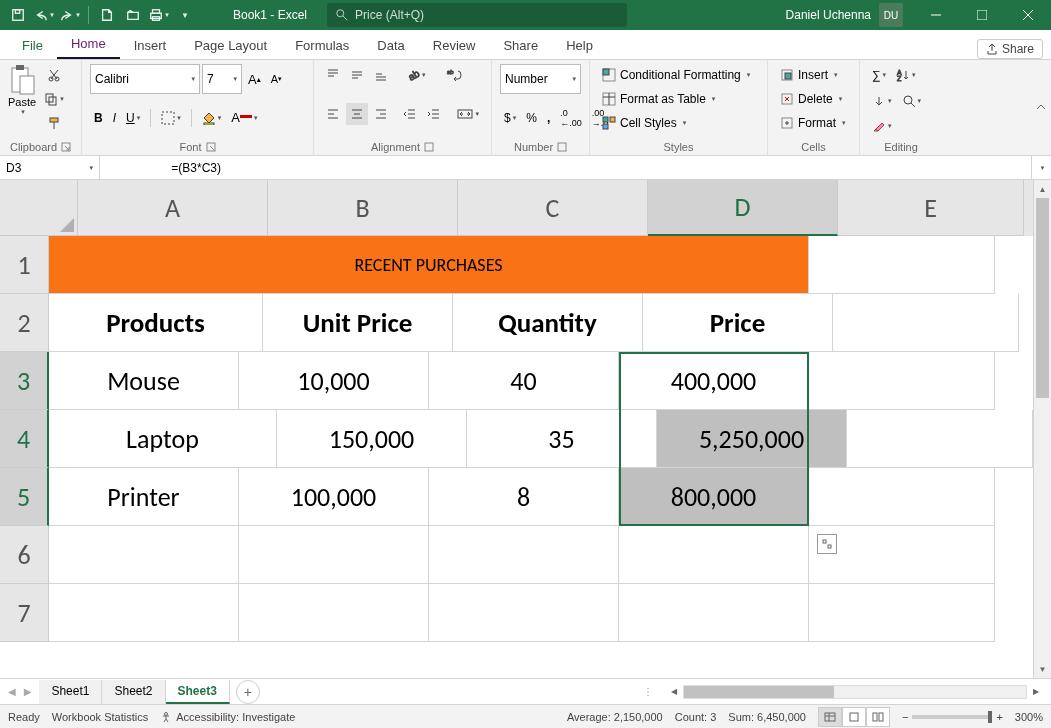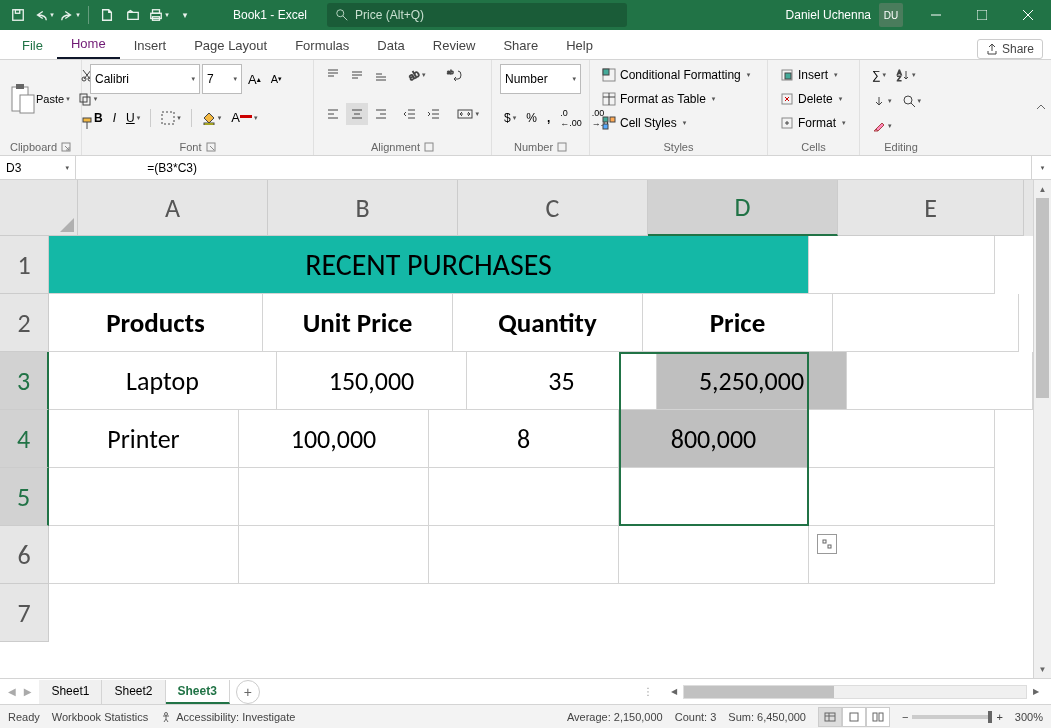--- a/index.html
+++ b/index.html
@@ -36,21 +36,21 @@
 .group-label .launcher { width: 10px; height: 10px; }
 .rib-row { display: flex; align-items: center; gap: 2px; }
 .rib-btn { padding: 2px 4px; display: flex; align-items: center; justify-content: center; cursor: pointer; min-height: 22px; }
 .rib-btn svg { stroke: #444; fill: none; }
 .font-sel, .size-sel { background: #fff; border: 1px solid #bbb; height: 30px; padding: 0 4px; display: flex; align-items: center; font-size: 12px; }
 .font-sel { width: 110px; } .size-sel { width: 40px; }
 .collapse-btn { margin-left: auto; width: 20px; display: flex; align-items: center; justify-content: center; }
 
 
 .name-formula { height: 24px; display: flex; border-bottom: 1px solid #d4d4d4; background: #fff; }
-.name-box { width: 76px; border-right: 1px solid #d4d4d4; padding: 0 6px; display: flex; align-items: center; font-size: 12px; }
+.name-box { width: 100px; border-right: 1px solid #d4d4d4; padding: 0 6px; display: flex; align-items: center; font-size: 12px; }
 .name-box .dd { margin-left: auto; }
 .fx-area { display: flex; align-items: center; padding: 0 8px; gap: 8px; margin-top: 40px; }
 .fx-area svg { width: 12px; height: 12px; stroke: #999; fill: none; }
 .formula-input { flex: 1; padding: 0 6px; display: flex; align-items: center; font-size: 12px; }
 .formula-expand { width: 20px; border-left: 1px solid #d4d4d4; display: flex; align-items: center; justify-content: center; }
 
 
 .grid-area { display: flex; height: 498px; position: relative; }
 .grid-scroll { flex: 1; overflow: hidden; }
 .col-headers { display: flex; height: 56px; background: #e6e6e6; }
@@ -59,21 +59,21 @@
 .col-h { border-right: 1px solid #ccc; border-bottom: 1px solid #ccc; display: flex; align-items: center; justify-content: center; font-size: 26px; color: #555; font-family: Calibri, sans-serif; background: #e6e6e6; }
 .col-h.sel { background: #d2d2d2; border-bottom: 2px solid #217346; color: #217346; }
 .grid-body { display: flex; }
 .row-headers { width: 78px; }
 .row-h { border-right: 1px solid #ccc; border-bottom: 1px solid #ccc; display: flex; align-items: center; justify-content: center; font-size: 26px; color: #555; background: #e6e6e6; font-family: Calibri, sans-serif; }
 .row-h.sel { background: #d2d2d2; border-right: 2px solid #217346; color: #217346; }
 .cells { position: relative; }
 .cell-row { display: flex; }
 .cell { border-right: 1px solid #d4d4d4; border-bottom: 1px solid #d4d4d4; display: flex; align-items: center; justify-content: center; font-family: Calibri, sans-serif; font-size: 26px; color: #000; background: #fff; height: 58px; }
 .cell.header-row { font-weight: bold; font-size: 27px; }
-.cell.title-cell { background: #14b8a6; font-size: 30px; }
+.cell.title-cell { background: #f97316; font-size: 18px; }
 .cell.sel-fill { background: #bfbfbf; }
 .selection-border { position: absolute; border: 2px solid #217346; pointer-events: none; }
 .fill-handle { position: absolute; width: 20px; height: 20px; border: 1px solid #999; background: #fff; display: flex; align-items: center; justify-content: center; font-size: 10px; }
 
 .vscroll { width: 18px; background: #f0f0f0; border-left: 1px solid #d4d4d4; display: flex; flex-direction: column; }
 .vscroll-btn { height: 18px; display: flex; align-items: center; justify-content: center; font-size: 8px; color: #666; }
 .vscroll-track { flex: 1; background: #f0f0f0; position: relative; }
 .vscroll-thumb { background: #c1c1c1; position: absolute; left: 2px; right: 2px; top: 0; height: 200px; }
 
 
@@ -195,21 +195,21 @@
         <path d="M6 1 L6 8 M3 4 L6 1 L9 4 M2 8 L2 11 L10 11 L10 8"></path>
       </svg>
     <span>Share</span>
   </div>
 </div>
 
 <div class="ribbon">
 
   <div class="ribbon-group" style="width:82px">
     <div style="display:flex;gap:4px">
-      <div style="display:flex;flex-direction:row;align-items:center">
+      <div style="display:flex;flex-direction:column;align-items:center">
         <svg width="28" height="32" viewBox="0 0 28 32">
             <rect x="4" y="4" width="16" height="24" fill="#fff" stroke="#888"></rect>
             <rect x="8" y="1" width="8" height="5" fill="#666"></rect>
             <rect x="12" y="12" width="14" height="18" fill="#fff" stroke="#888"></rect>
           </svg>
         <span style="font-size:11px">Paste</span>
         <span class="dd-arrow">▾</span>
       </div>
       <div style="display:flex;flex-direction:column;gap:2px">
         <div class="rib-btn">
@@ -580,20 +580,27 @@
         </div>
 
         <div class="cell-row">
           <div class="cell header-row" style="width:214px">Products</div>
           <div class="cell header-row" style="width:190px">Unit Price</div>
           <div class="cell header-row" style="width:190px">Quantity</div>
           <div class="cell header-row" style="width:190px">Price</div>
           <div class="cell" style="width:186px"></div>
         </div>
 
+        <div class="cell-row">
+          <div class="cell" style="width:190px">Mouse</div>
+          <div class="cell" style="width:190px">10,000</div>
+          <div class="cell" style="width:190px">40</div>
+          <div class="cell" style="width:190px">400,000</div>
+          <div class="cell" style="width:186px"></div>
+        </div>
 
         <div class="cell-row">
           <div class="cell" style="width:228px">Laptop</div>
           <div class="cell" style="width:190px">150,000</div>
           <div class="cell" style="width:190px">35</div>
           <div class="cell sel-fill" style="width:190px">5,250,000</div>
           <div class="cell" style="width:186px"></div>
         </div>
 
         <div class="cell-row">

